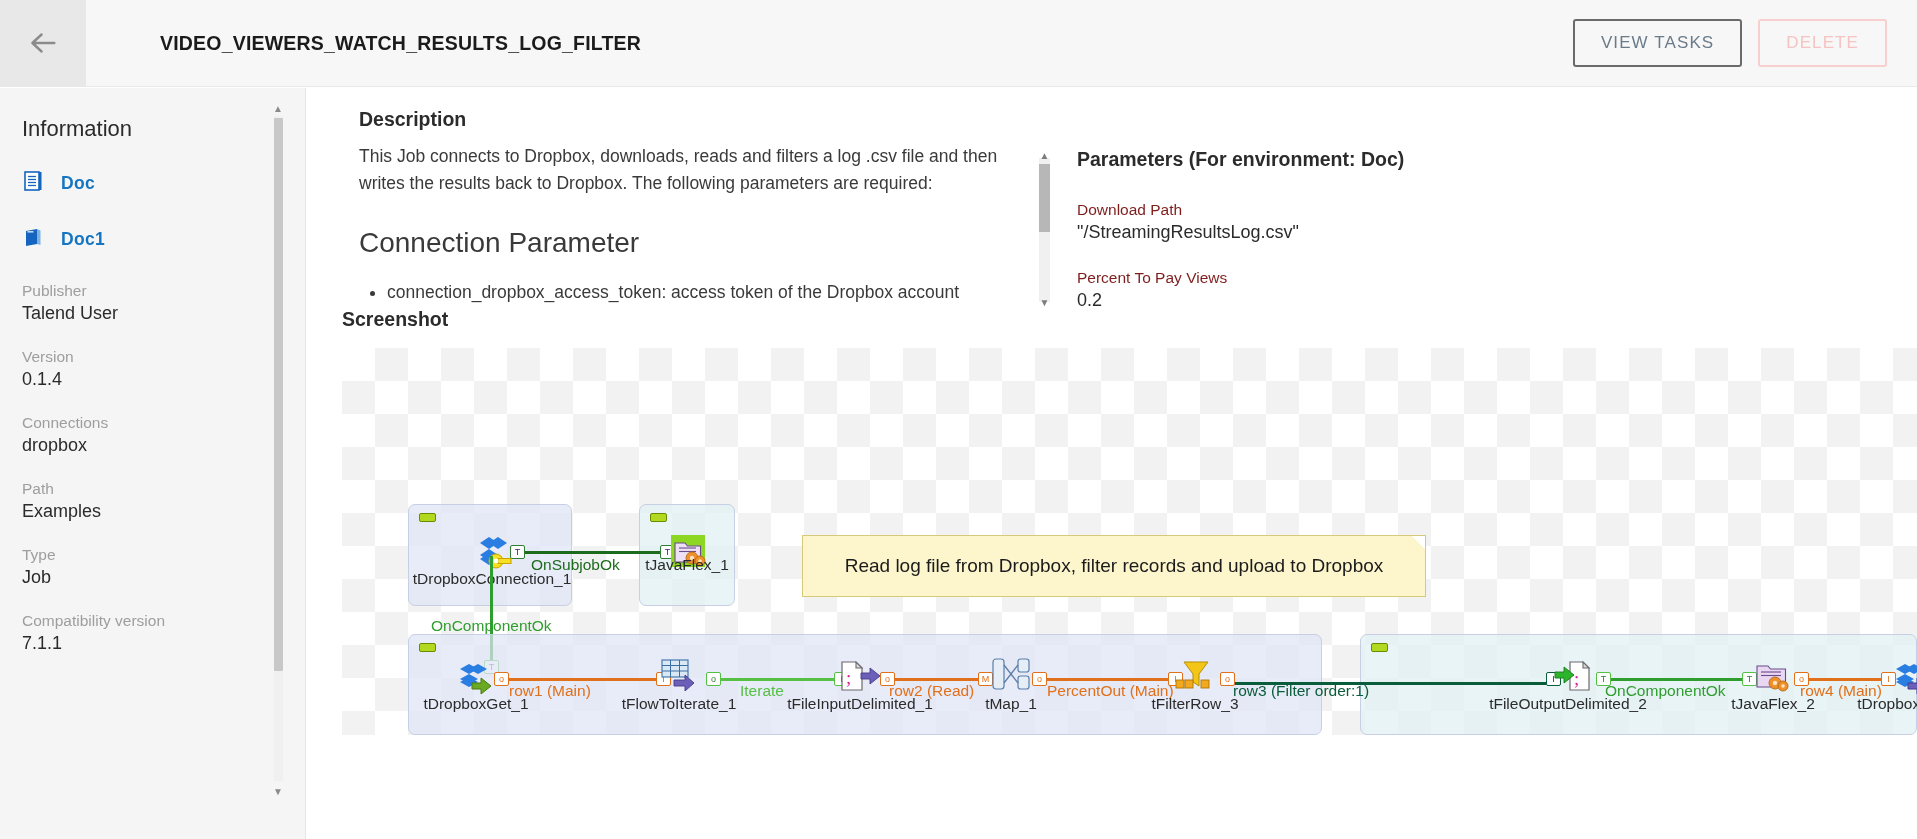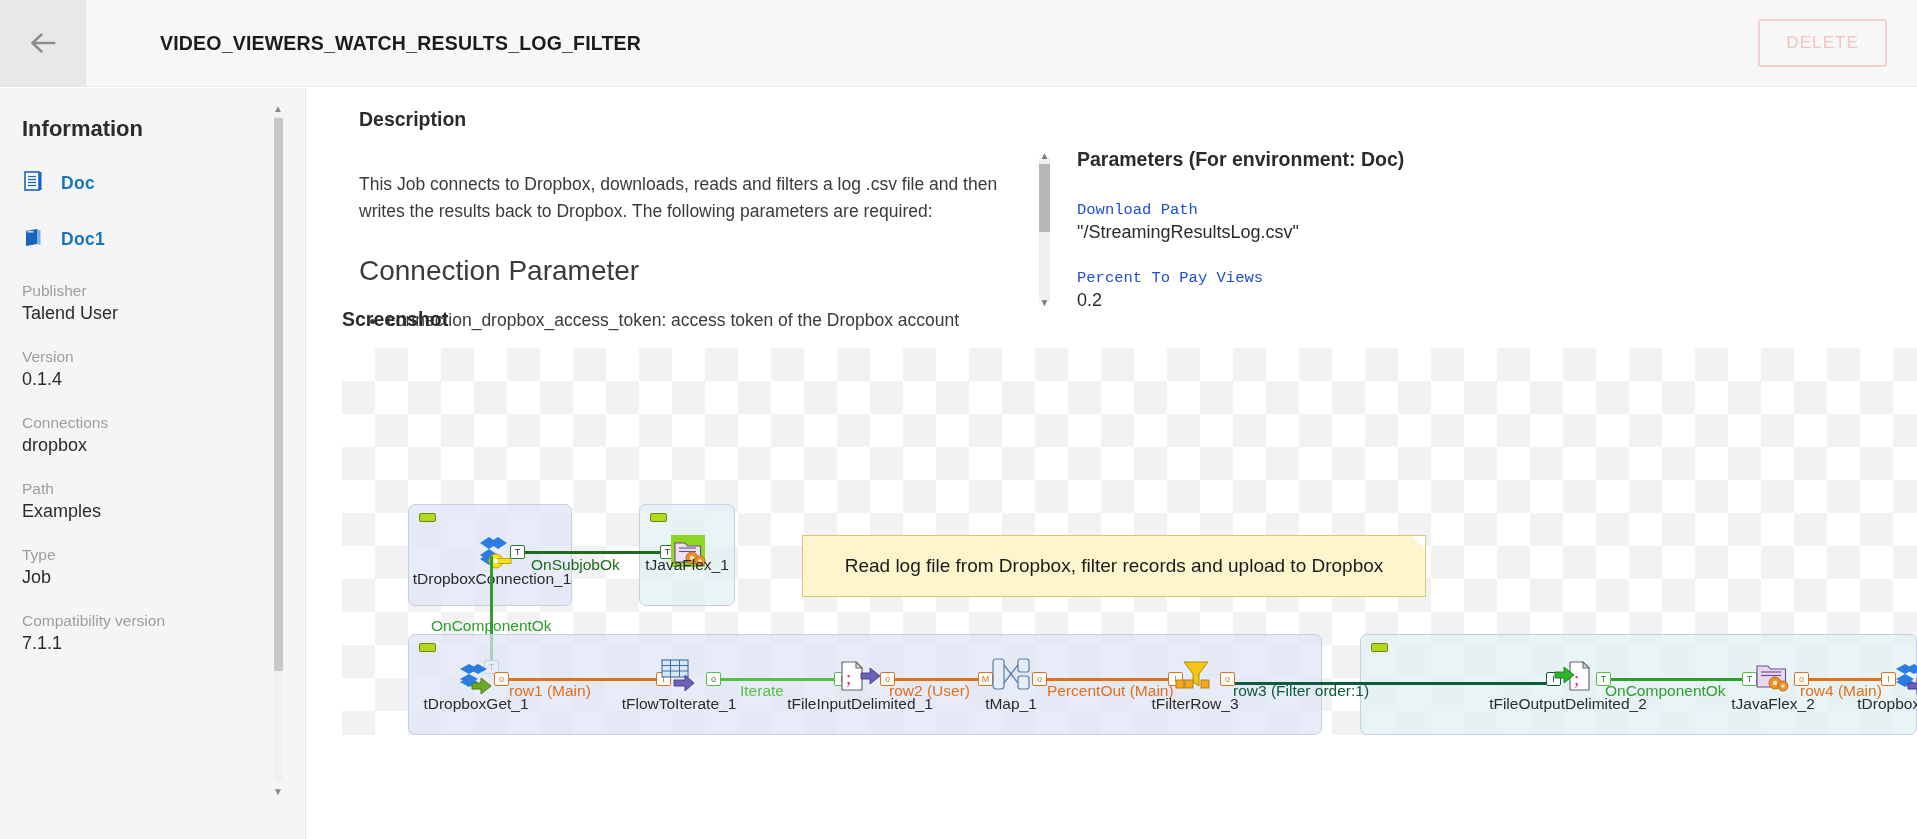--- a/index.html
+++ b/index.html
@@ -52,21 +52,21 @@
   
   .sidebar {
     position: absolute; left: 0; top: 88px;
     width: 306px; height: 751px;
     background: #f5f5f5;
     border-right: 1px solid #e6e6e6;
     overflow: hidden;
   }
   .sidebar-inner { padding: 28px 0 0 22px; width: 250px; }
   .sidebar-heading {
-    font-size: 22px; font-weight: bold; color: #2b2b2b;
+    font-size: 22px; font-weight: normal; color: #2b2b2b;
     margin: 0 0 28px 0;
   }
   .doc-link {
     display: flex; align-items: center; gap: 17px;
     margin-bottom: 30px; cursor: pointer;
   }
   .doc-link-label {
     font-size: 17.5px; font-weight: bold; color: #1675c0; letter-spacing: 0.3px;
   }
   .meta-block { margin-bottom: 24px; }
@@ -95,21 +95,21 @@
     position: absolute; left: 307px; top: 88px;
     width: 1610px; height: 751px; background: #fff;
     overflow: hidden;
   }
   .section-title {
     font-size: 19.5px; font-weight: bold; color: #2b2b2b;
   }
 
   .desc-col { position: absolute; left: 52px; top: 20px; width: 665px; }
   .desc-scroll {
-    position: relative; margin-top: 40px;
+    position: relative; margin-top: 12px;
     height: 168px; overflow: hidden; width: 648px;
   }
   .desc-body { font-size: 17.5px; color: #3a3a3a; line-height: 1.52; }
   .desc-body p { margin: 0 0 26px 0; }
   .desc-h2 {
     font-size: 28px; font-weight: normal; color: #3a3a3a;
     margin: 0 0 14px 0;
   }
   .desc-body ul { margin: 0; padding-left: 28px; }
   .desc-body li { font-size: 17.5px; color: #3a3a3a; }
@@ -126,21 +126,21 @@
   .desc-sb-arrow {
     position: absolute; left: 678px; width: 15px; height: 14px;
     font-size: 10px; color: #7d7d7d; text-align: center; line-height: 14px;
   }
   .desc-sb-up { top: 41px; }
   .desc-sb-down { top: 188px; }
 
   .param-col { position: absolute; left: 770px; top: 20px; width: 500px; margin-top: 40px; }
   .param-list { margin-top: 30px; }
   .param-block { margin-bottom: 26px; }
-  .param-label { font-size: 15.5px; color: #1d4ed8; margin-bottom: 3px; font-family: Liberation Mono, monospace; }
+  .param-label { font-size: 15.5px; color: #7f1d1d; margin-bottom: 3px; }
   .param-value { font-size: 18px; color: #2b2b2b; }
 
   
   .shot-title { position: absolute; left: 35px; top: 220px; }
   .shot-canvas {
     position: absolute; left: 35px; top: 260px;
     width: 1575px; height: 387px;
     overflow: hidden;
     background-color: #ffffff;
     background-image:
@@ -209,20 +209,21 @@
 <body>
 
 <div class="topbar">
   <div class="back-cell">
     <svg class="back-arrow" viewBox="0 0 24 24">
       <path d="M20 12 H5 M11 6 L4.5 12 L11 18" fill="none" stroke="#8b8b8b" stroke-width="1.7" stroke-linecap="round" stroke-linejoin="round"></path>
     </svg>
   </div>
   <div class="job-title">VIDEO_VIEWERS_WATCH_RESULTS_LOG_FILTER</div>
   <div class="topbar-actions">
+    <button class="btn btn-view-tasks">VIEW TASKS</button>
     <button class="btn btn-delete">DELETE</button>
   </div>
 </div>
 
 <div class="sidebar">
   <div class="sidebar-inner">
     <div class="sidebar-heading">Information</div>
 
     <div class="doc-link">
       <span>
@@ -412,21 +413,21 @@
         <path d="M17 2 v6 h6 z" fill="#d9d9d9" stroke="#6b6b6b" stroke-width="1.1"></path>
         <text x="7" y="24" font-family="Liberation Serif, serif" font-size="19" fill="#d6258f">;</text>
         <path d="M22 13 h9 v-5 l10 8 l-10 8 v-5 h-9 z" fill="#6b5fb8" stroke="#473b8c" stroke-width="0.9"></path>
       </svg>
     </div>
     <div class="node-label" style="left:442px; top:347px; width:152px;">tFileInputDelimited_1</div>
 
     <div class="wire" style="left:545px; top:330px; width:96px; height:3px; background:#e1701a;"></div>
     <div class="port port-o" style="left:538px; top:324px;">o</div>
     <div class="port port-o" style="left:636px; top:324px;">M</div>
-    <div class="link-label" style="left:547px; top:334px; color:#e1701a;">row2 (User)</div>
+    <div class="link-label" style="left:547px; top:334px; color:#e1701a;">row2 (Read)</div>
 
     <div class="node" style="left:648px; top:307px;">
       <svg width="42" height="42" viewBox="0 0 42 42">
         <rect x="3" y="4" width="11" height="30" rx="3" fill="#e5edf7" stroke="#5b7ea8" stroke-width="1.2"></rect>
         <rect x="28" y="4" width="11" height="13" rx="2.5" fill="#e5edf7" stroke="#5b7ea8" stroke-width="1.2"></rect>
         <rect x="28" y="21" width="11" height="13" rx="2.5" fill="#e5edf7" stroke="#5b7ea8" stroke-width="1.2"></rect>
         <line x1="14" y1="10" x2="28" y2="28" stroke="#5b7ea8" stroke-width="1.3"></line>
         <line x1="14" y1="28" x2="28" y2="10" stroke="#5b7ea8" stroke-width="1.3"></line>
       </svg>
     </div>

